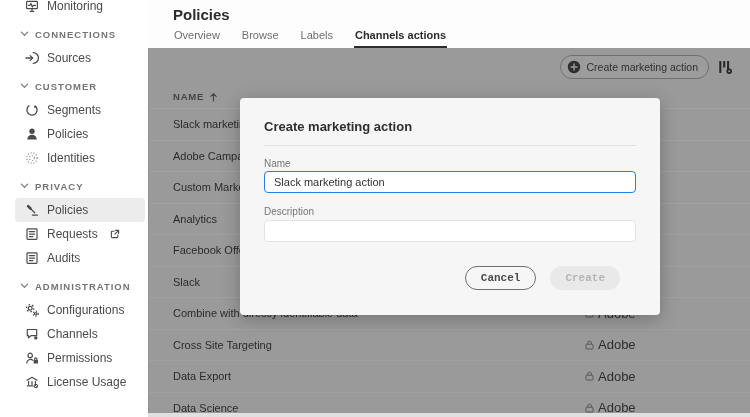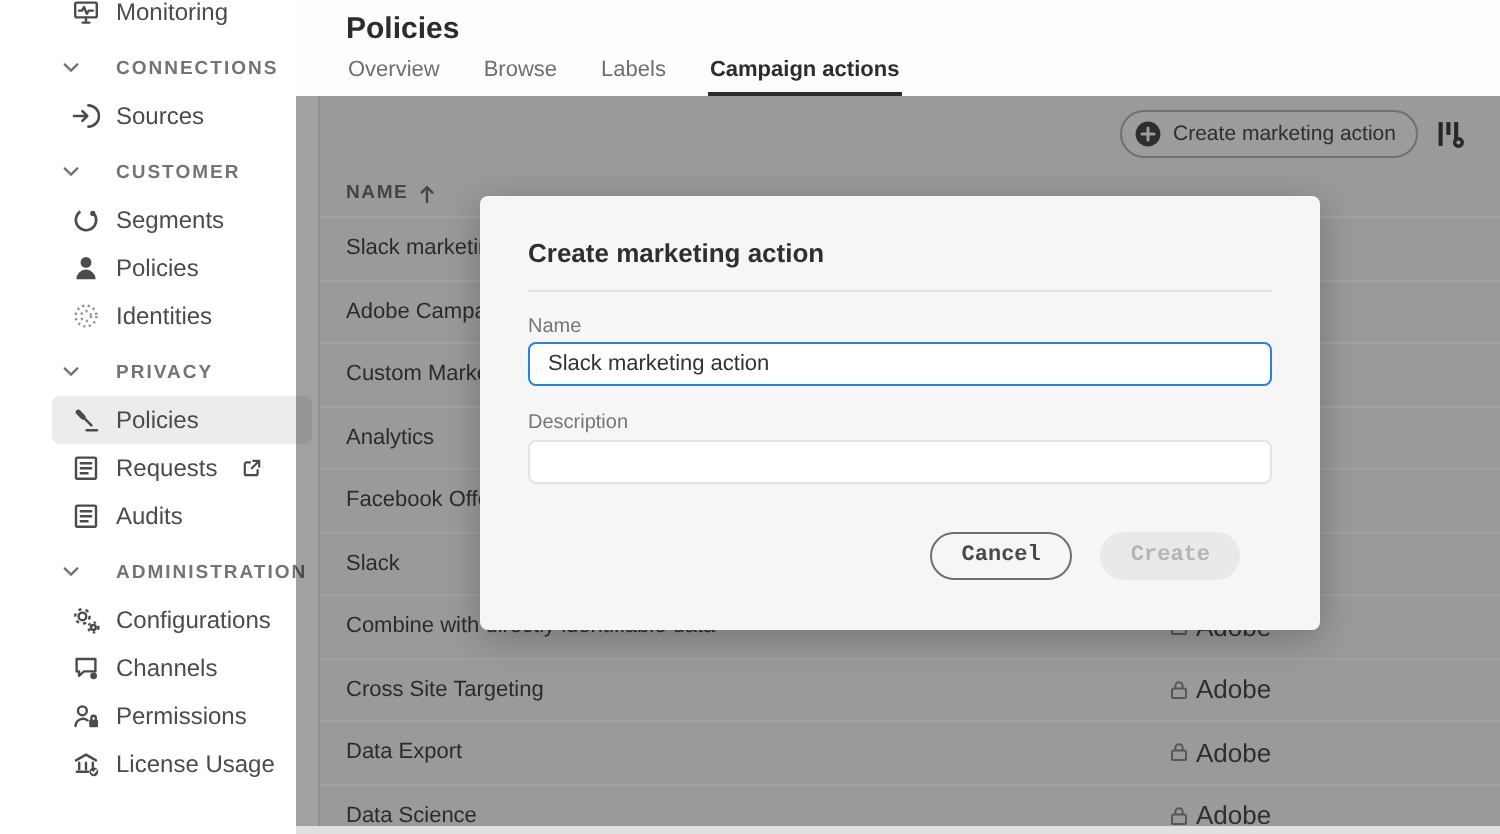--- a/index.html
+++ b/index.html
@@ -5,33 +5,33 @@
   * { margin:0; padding:0; box-sizing:border-box; }
   html,body { width:750px; height:417px; overflow:hidden; }
   body {
     position:relative;
     font-family:"Liberation Sans","DejaVu Sans",sans-serif;
     background:#ffffff; color:#4b4b4b;
   }
 
   
   .sidebar {
-    position:absolute; left:12px; top:0; width:148px; height:417px;
+    position:absolute; left:1px; top:0; width:148px; height:417px;
     background:#ffffff; border-right:1px solid #e4e4e4; z-index:1; overflow:hidden;
   }
   .nav-item {
     height:24px; display:flex; align-items:center; gap:8px;
     margin:0 3px 0 14px; padding-left:10px; border-radius:4px;
     font-size:12px; color:#4b4b4b; cursor:pointer; white-space:nowrap;
   }
   .nav-item.first { margin-top:-6px; }
   .nav-item.selected { background:#ececec; }
   .nav-item svg { flex:0 0 auto; }
   .nav-section {
-    height:24px; margin-top:4px; display:flex; align-items:center; gap:18px;
+    height:24px; margin-top:4px; display:flex; align-items:center; gap:6px;
     padding-left:19px; font-size:9.5px; font-weight:bold; letter-spacing:1px;
     color:#747474; white-space:nowrap; cursor:pointer;
   }
   .ext { margin-left:4px; display:inline-flex; }
 
   
   .main-header {
     position:absolute; left:148px; top:0; right:0; height:48px;
     background:#fdfdfd; z-index:1;
   }
@@ -257,21 +257,21 @@
     <span>License Usage</span>
   </div>
 </aside>
 
 <div class="main-header">
   <div class="page-title">Policies</div>
   <div class="tabs">
     <div class="tab">Overview</div>
     <div class="tab">Browse</div>
     <div class="tab">Labels</div>
-    <div class="tab active">Campaign actions</div>
+    <div class="tab active">Channels actions</div>
   </div>
 </div>
 
 <div class="content">
   <div class="toolbar">
     <button class="create-btn">
       <svg width="14" height="14" viewBox="0 0 14 14">
           <circle cx="7" cy="7" r="6.2" fill="#4a4a4a"></circle>
           <path d="M7 4 v6 M4 7 h6" stroke="#f5f5f5" stroke-width="1.5" stroke-linecap="round"></path>
         </svg>

